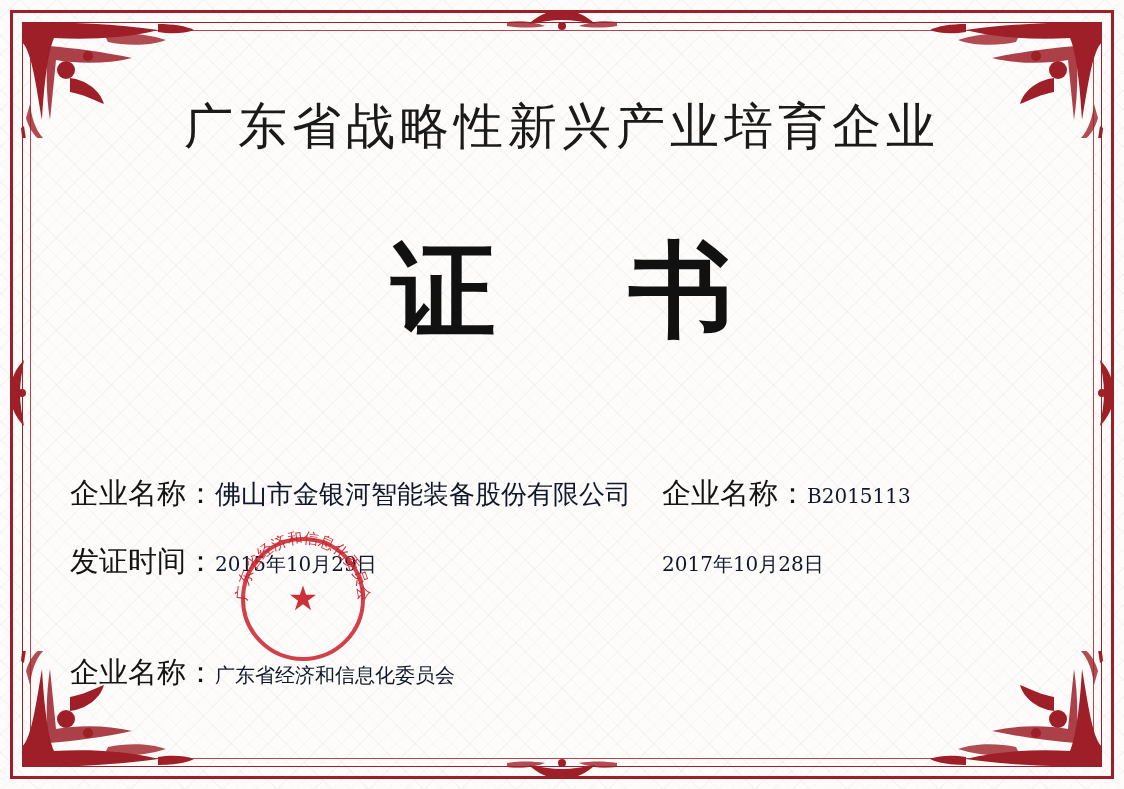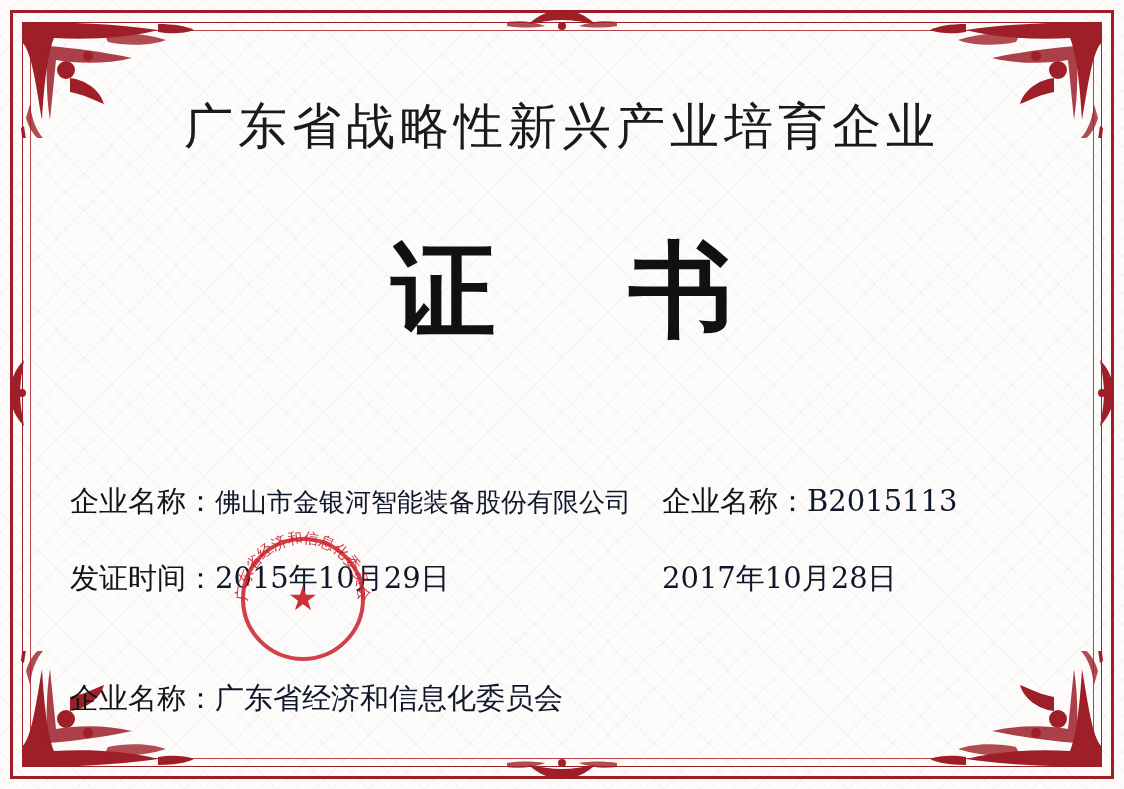--- a/index.html
+++ b/index.html
@@ -115,21 +115,21 @@
     white-space: nowrap;
     font-family: "DejaVu Serif", "Liberation Serif", serif;
   }
   .field-value {
     font-size: 26px;
     color: #0f172a;
     white-space: nowrap;
     font-family: "DejaVu Serif", "Liberation Serif", serif;
   }
   .field-value.big {
-    font-size: 29px;
+    font-size: 20px;
     margin-top: 18px;
   }
   .field-row.issuer {
     margin-top: 62px;
   }
 
   
   .seal {
     position: absolute;
     left: 228px;

